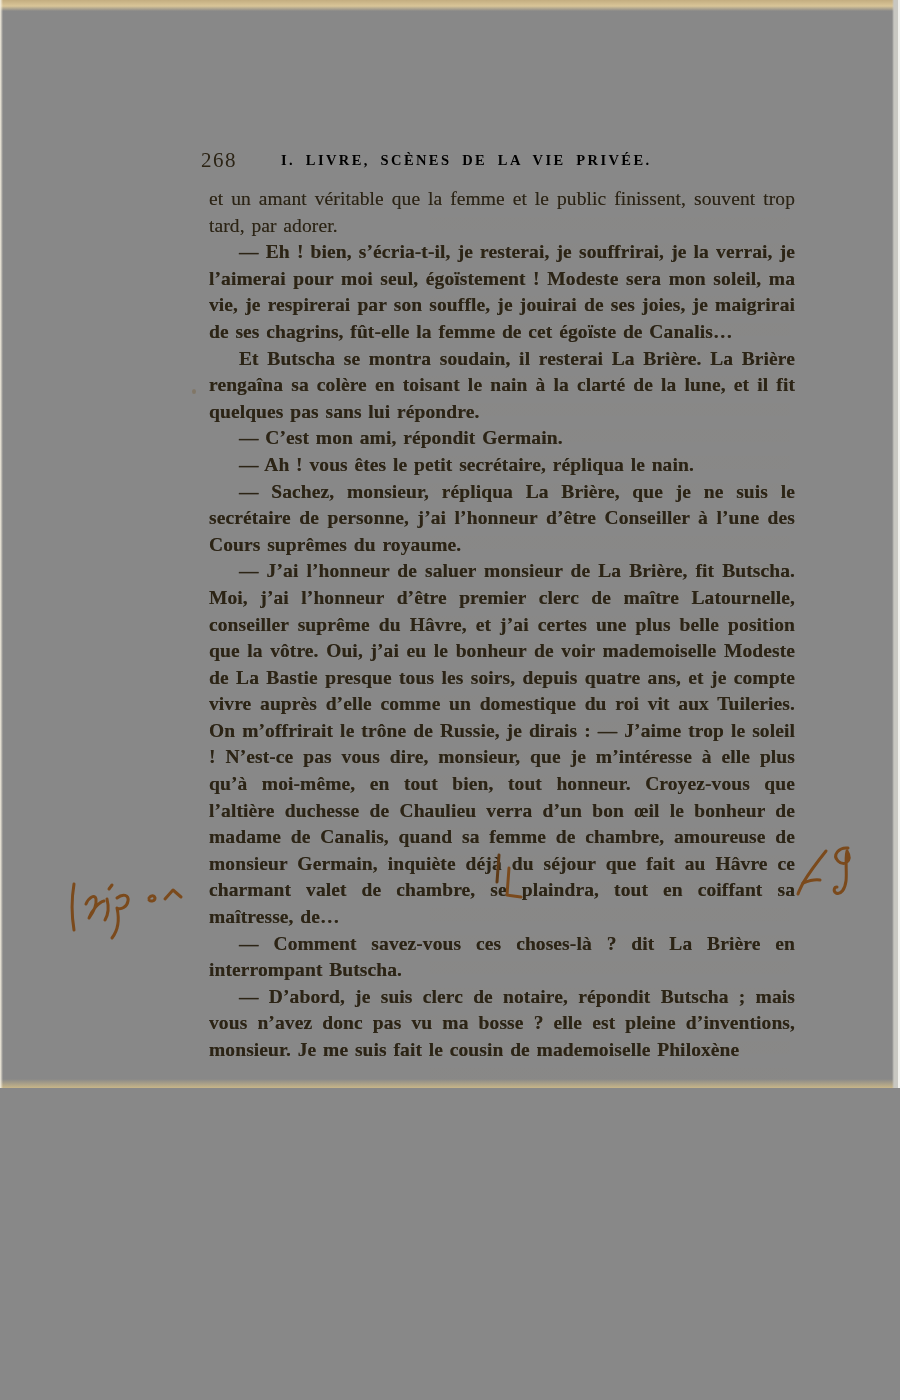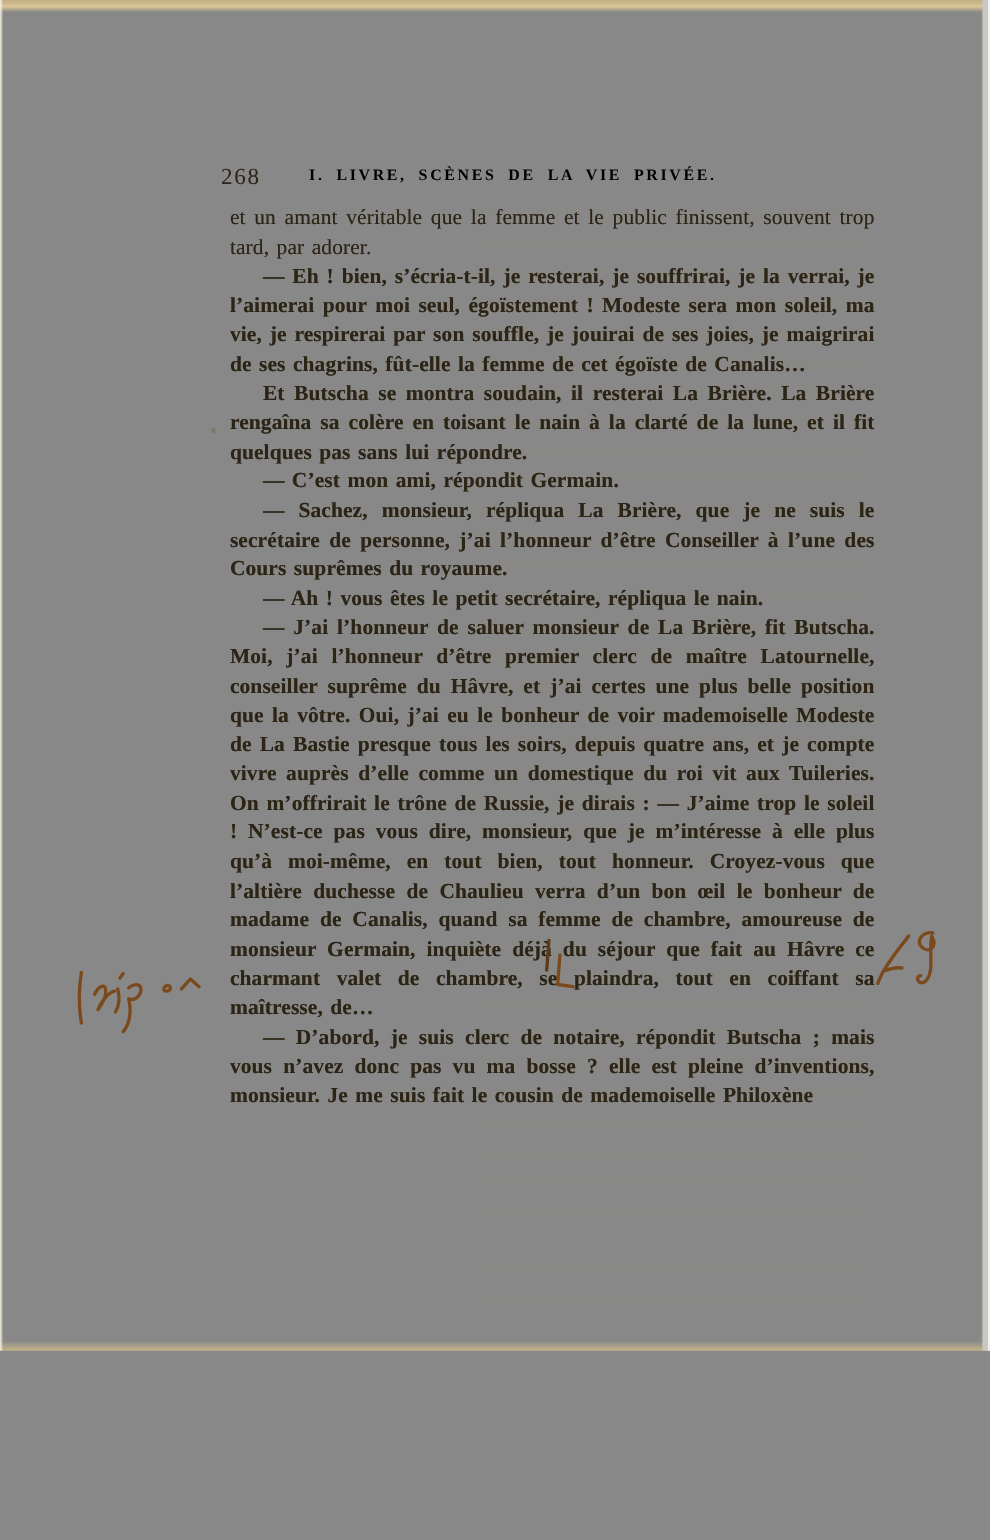--- a/index.html
+++ b/index.html
@@ -1,17 +1,17 @@
 <!DOCTYPE html>
 <html><head>
 <meta charset="utf-8">
 <style>
   html,body{margin:0;padding:0;background:#888;}
   #page{
-    position:relative;width:900px;height:1228px;overflow:hidden;
+    position:relative;width:900px;height:1088px;overflow:hidden;
     font-family:"Liberation Serif","DejaVu Serif",serif;
     background:
       radial-gradient(circle 2px at 322px 1093px, #d9c28f 60%, transparent 65%),
       radial-gradient(circle 1.5px at 624px 247px, #dcc694 60%, transparent 65%),
       radial-gradient(circle 1.5px at 133px 520px, #ddc globalThis 60%, transparent 65%),
       radial-gradient(circle 1.5px at 708px 1198px, #dbc693 60%, transparent 65%),
       radial-gradient(circle 2px at 460px 1320px, #e2cc9b 60%, transparent 65%),
       radial-gradient(ellipse at 50% 38%, #f9ecc4 0%, #f6e6ba 55%, #efdfae 100%);
   }
   .edge{position:absolute;pointer-events:none;}
@@ -58,23 +58,24 @@
   <div id="textblock">
     <div class="header">
       <span class="pageno">268</span>
       <span class="runtitle">I. LIVRE, SCÈNES DE LA VIE PRIVÉE.</span>
     </div>
     <div class="bodytext">
       <p>et un amant véritable que la femme et le public finissent, souvent trop tard, par adorer.</p>
       <p class="indent">— Eh ! bien, s’écria-t-il, je resterai, je souffrirai, je la verrai, je l’aimerai pour moi seul, égoïstement ! Modeste sera mon soleil, ma vie, je respirerai par son souffle, je jouirai de ses joies, je maigrirai de ses chagrins, fût-elle la femme de cet égoïste de Canalis…</p>
       <p class="indent">Et Butscha se montra soudain, il resterai La Brière. La Brière rengaîna sa colère en toisant le nain à la clarté de la lune, et il fit quelques pas sans lui répondre.</p>
       <p class="indent">— C’est mon ami, répondit Germain.</p>
+      <p class="indent">— Ah ! vous êtes le petit secrétaire, répliqua le nain.</p>
       <p class="indent">— Sachez, monsieur, répliqua La Brière, que je ne suis le secrétaire de personne, j’ai l’honneur d’être Conseiller à l’une des Cours suprêmes du royaume.</p>
-      <p class="indent">— Ah ! vous êtes le petit secrétaire, répliqua le nain.</p>
       <p class="indent">— J’ai l’honneur de saluer monsieur de La Brière, fit Butscha. Moi, j’ai l’honneur d’être premier clerc de maître Latournelle, conseiller suprême du Hâvre, et j’ai certes une plus belle position que la vôtre. Oui, j’ai eu le bonheur de voir mademoiselle Modeste de La Bastie presque tous les soirs, depuis quatre ans, et je compte vivre auprès d’elle comme un domestique du roi vit aux Tuileries. On m’offrirait le trône de Russie, je dirais : — J’aime trop le soleil ! N’est-ce pas vous dire, monsieur, que je m’intéresse à elle plus qu’à moi-même, en tout bien, tout honneur. Croyez-vous que l’altière duchesse de Chaulieu verra d’un bon œil le bonheur de madame de Canalis, quand sa femme de chambre, amoureuse de monsieur Germain, inquiète déjà du séjour que fait au Hâvre ce charmant valet de chambre, se plaindra, tout en coiffant sa maîtresse, de…</p>
+      <p class="indent">— Comment savez-vous ces choses-là ? dit La Brière en interrompant Butscha.</p>
       <p class="indent">— D’abord, je suis clerc de notaire, répondit Butscha ; mais vous n’avez donc pas vu ma bosse ? elle est pleine d’inventions, monsieur. Je me suis fait le cousin de mademoiselle Philoxène</p>
     </div>
   </div>
 
   <div class="margin-dot"></div>
 
   <svg class="annotation" style="left:62px;top:868px" width="140" height="80" viewBox="0 0 140 80">
     <path class="ink" d="M12,16 C10,28 9,44 12,62"></path>
     <path class="ink" d="M24,36 C27,29 33,26 34,31 C35,38 30,46 27,50 C30,42 37,34 42,33"></path>
     <path class="ink" d="M47,21 L50,17"></path>

